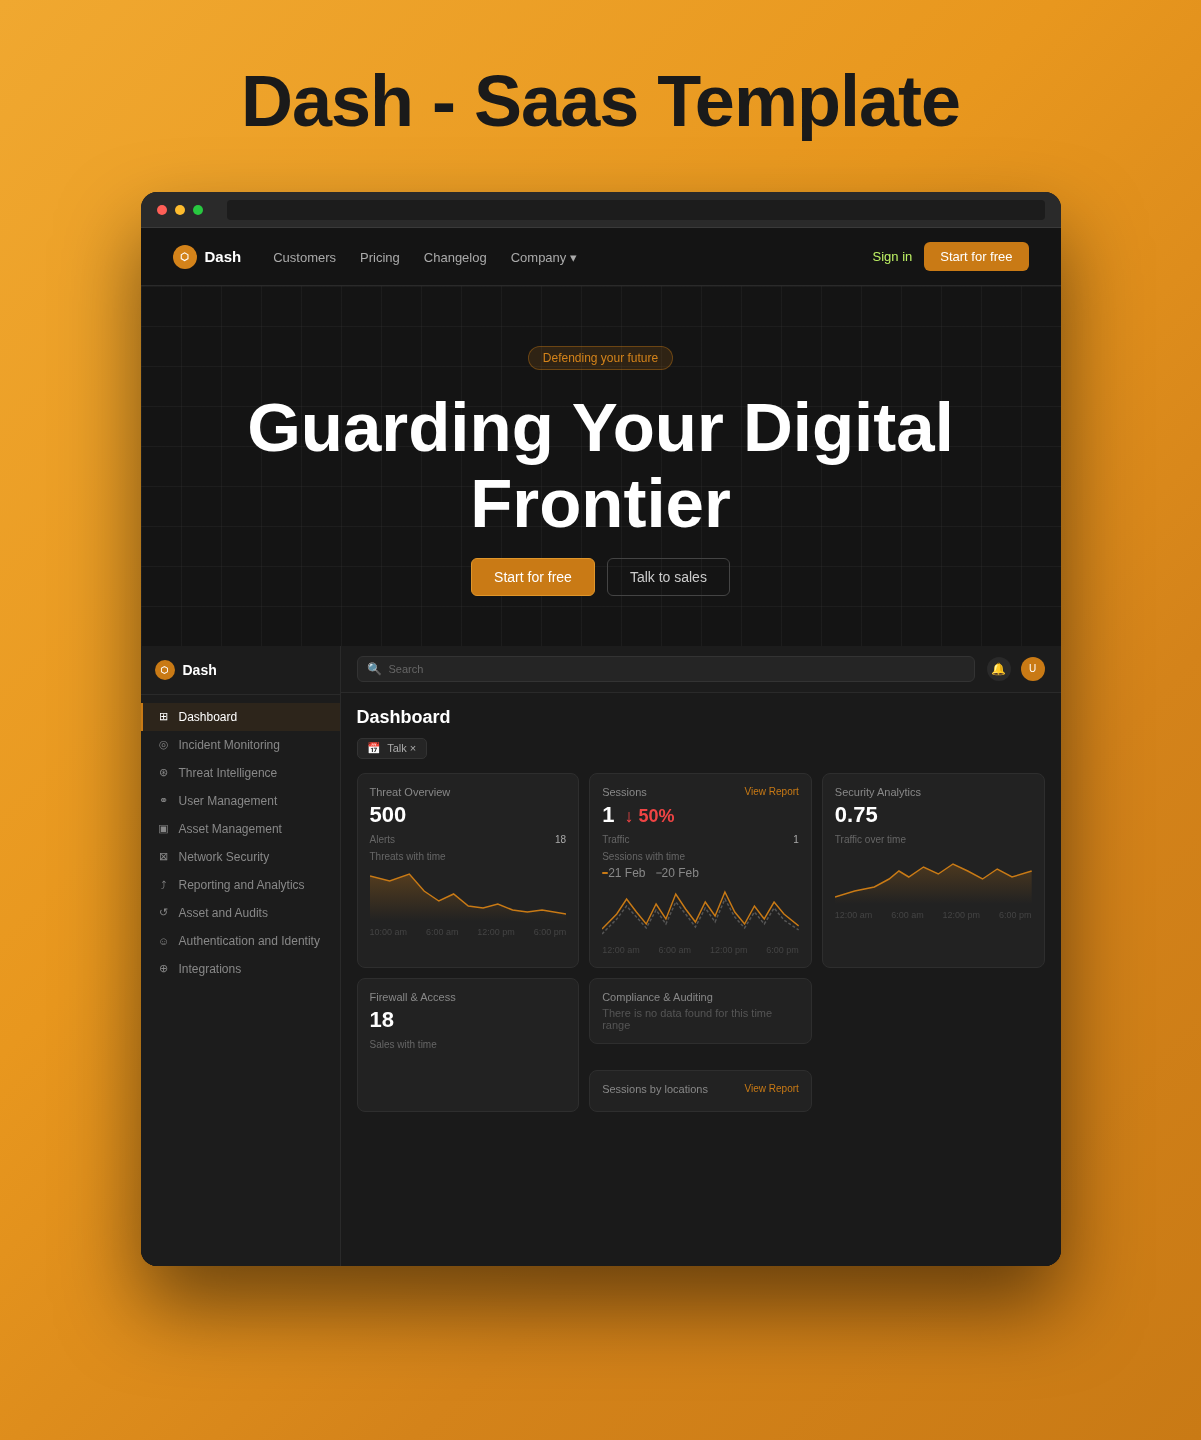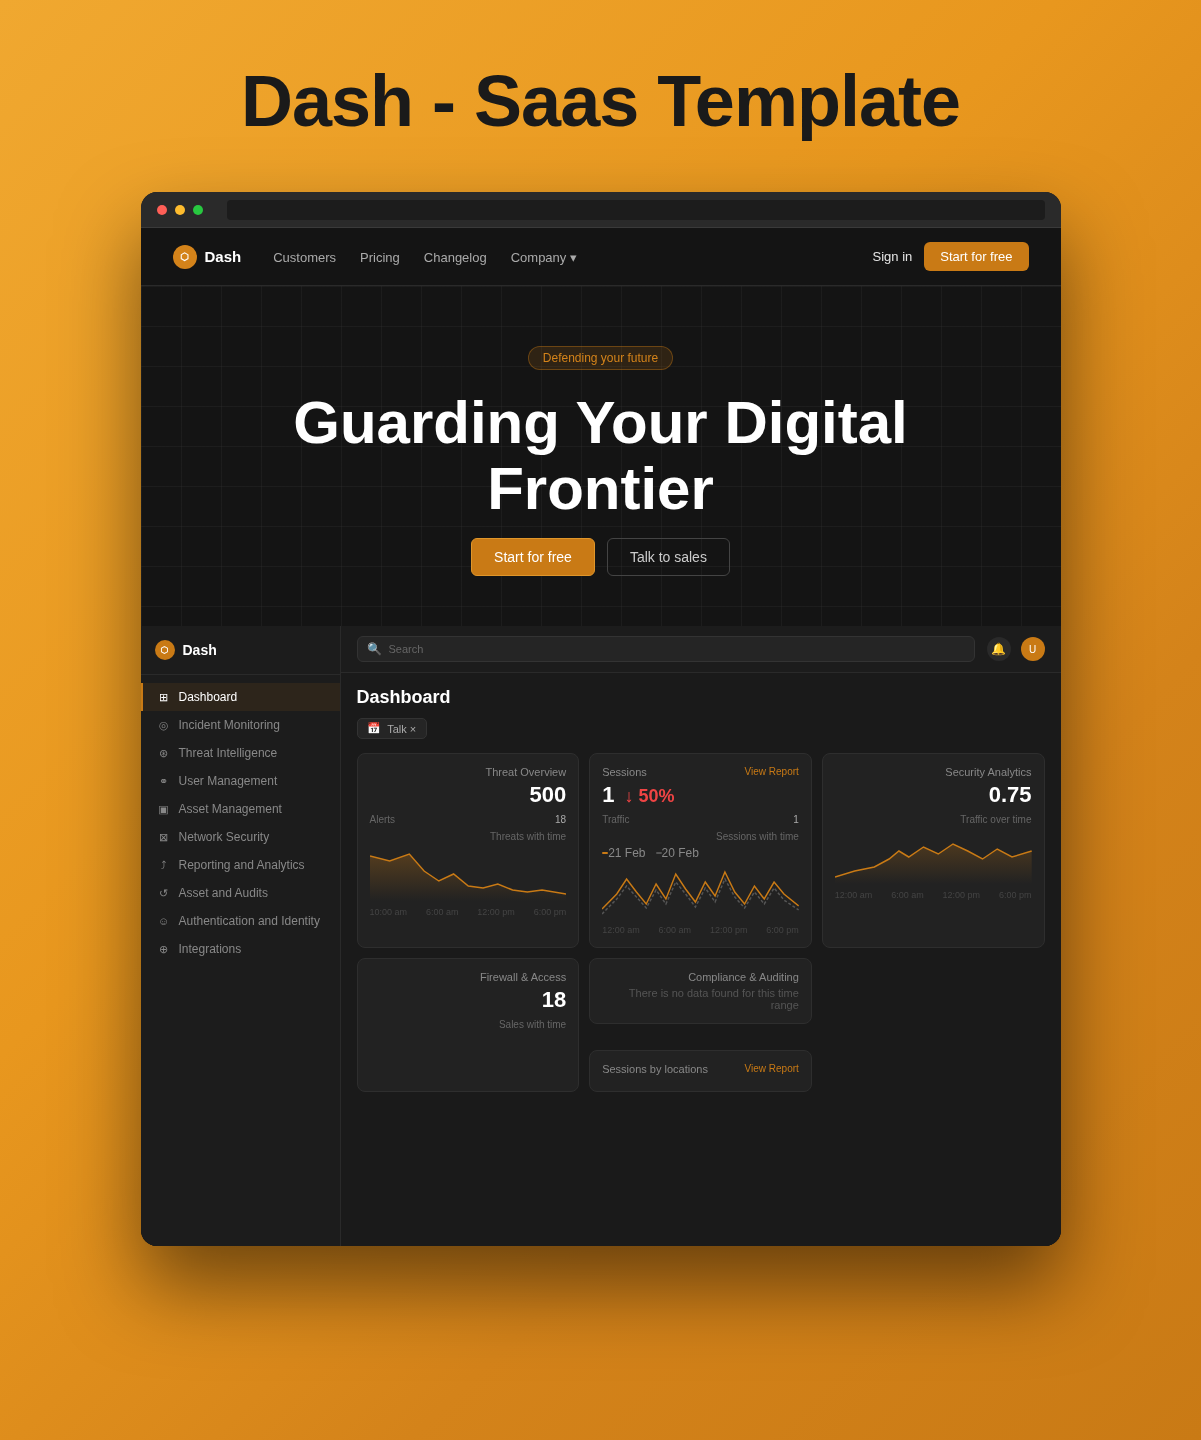--- a/index.html
+++ b/index.html
@@ -101,21 +101,21 @@
     }
     .nav-actions {
       margin-left: auto;
       display: flex;
       align-items: center;
       gap: 12px;
     }
     .btn-signin {
       background: transparent;
       border: none;
-      color: #e5e5e5;
+      color: #bef264;
       font-size: 13px;
       cursor: pointer;
     }
     .btn-start-free {
       background: #c97a15;
       border: none;
       color: #fff;
       font-size: 13px;
       padding: 7px 16px;
       border-radius: 6px;
@@ -147,21 +147,21 @@
       border: 1px solid rgba(201,122,21,0.4);
       color: #d4831a;
       font-size: 12px;
       padding: 4px 14px;
       border-radius: 20px;
       margin-bottom: 20px;
       position: relative;
       z-index: 1;
     }
     .hero-title {
-      font-size: 60px;
+      font-size: 69px;
       font-weight: 700;
       color: #fff;
       line-height: 1.1;
       margin-bottom: 16px;
       position: relative;
       z-index: 1;
     }
     .hero-subtitle {
       font-size: 15px;
       color: #888;
@@ -337,21 +337,20 @@
       grid-template-columns: 1fr 1fr 1fr;
       gap: 10px;
       margin-bottom: 10px;
     }
     .card {
       background: #222;
       border: 1px solid #2e2e2e;
       border-radius: 8px;
       padding: 12px;
       overflow: hidden;
-      text-align: right;
     }
     .card-title {
       font-size: 11px;
       color: #888;
       margin-bottom: 4px;
     }
     .card-value {
       font-size: 22px;
       font-weight: 600;
       color: #fff;

